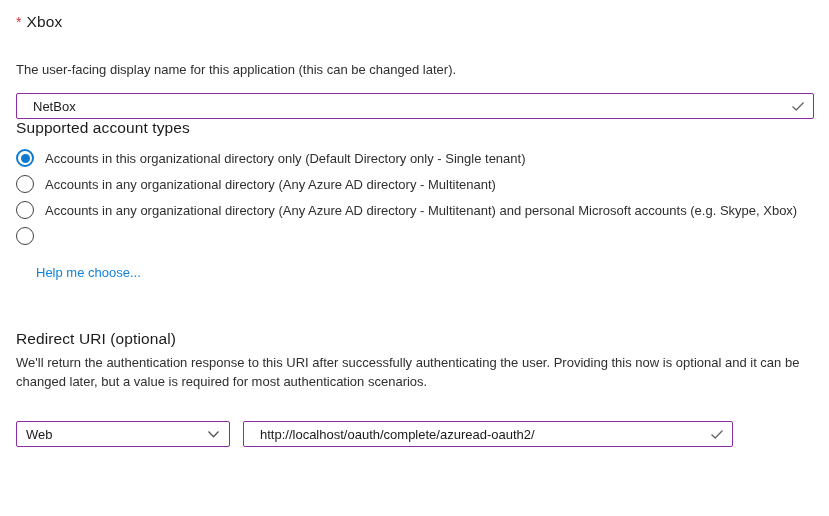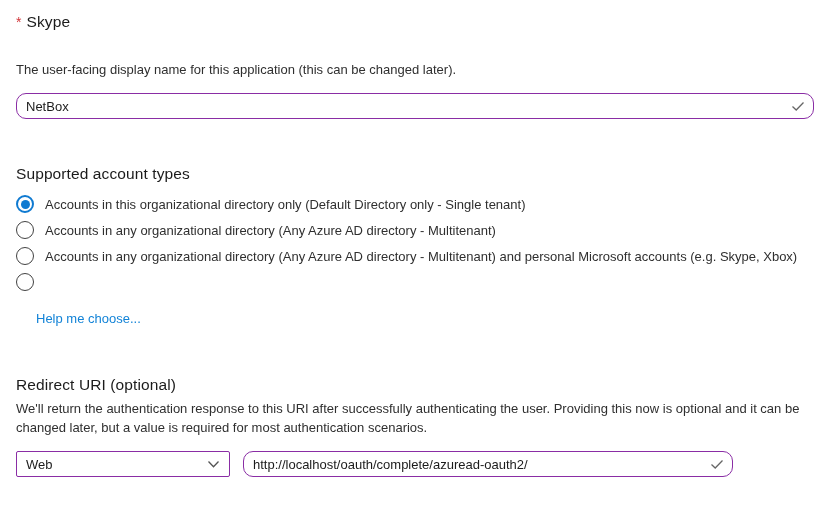--- a/index.html
+++ b/index.html
@@ -34,38 +34,38 @@
 
   
   .name-title-row { margin-top: 3px; }
   .name-desc { margin-top: 29px; }
   .name-input-wrap { margin-top: 14px; position: relative; width: 798px; }
 
   .fx-input {
     width: 100%;
     height: 26px;
     border: 1px solid #8a2da5;
-    border-radius: 10px;
+    border-radius: 2px;
     background: #fff;
     font-family: "Liberation Sans", sans-serif;
     font-size: 13px;
     color: #1b1b1b;
-    padding: 0 28px 0 9px;
+    padding: 0 28px 0 16px;
     outline: none;
   }
   .valid-check {
     position: absolute;
     right: 8px;
     top: 50%;
     transform: translateY(-50%);
     line-height: 0;
   }
 
   
-  .acct-title { margin-top: 46px; }
+  .acct-title { }
   .acct-question { margin-top: 17px; }
   .options { margin-top: 8px; }
   .option {
     display: flex;
     align-items: center;
     height: 26px;
     cursor: pointer;
   }
   .radio {
     flex: none;
@@ -102,21 +102,21 @@
     color: #1283d7;
     text-decoration: none;
     cursor: pointer;
     margin-left: 20px;
   }
 
   
   .redirect-title { margin-top: 49px; }
   .redirect-desc { margin-top: 5px; width: 800px; }
   .redirect-row {
-    margin-top: 14px;
+    margin-top: 30px;
     display: flex;
     align-items: flex-start;
   }
   .platform-select {
     position: relative;
     width: 214px;
     height: 26px;
     border: 1px solid #8a2da5;
     border-radius: 2px;
     background: #fff;
@@ -141,21 +141,21 @@
   }
 </style>
 </head>
 <body>
 
 <div class="page">
 
   
   <div class="name-title-row">
     <span class="section-title">
-      <span class="required-marker">*</span><span>Skype</span>
+      <span class="required-marker">*</span><span>Xbox</span>
     </span>
   </div>
 
   <div class="body-text name-desc">The user-facing display name for this application (this can be changed later).</div>
 
   <div class="name-input-wrap">
     <input class="fx-input" type="text" value="NetBox" style="">
     <span class="valid-check">
       <svg width="16" height="16" viewBox="0 0 16 16">
         <path d="M2.5 8.5 L6.2 12 L13.5 4.5" fill="none" stroke="#666666" stroke-width="1.3"></path>

